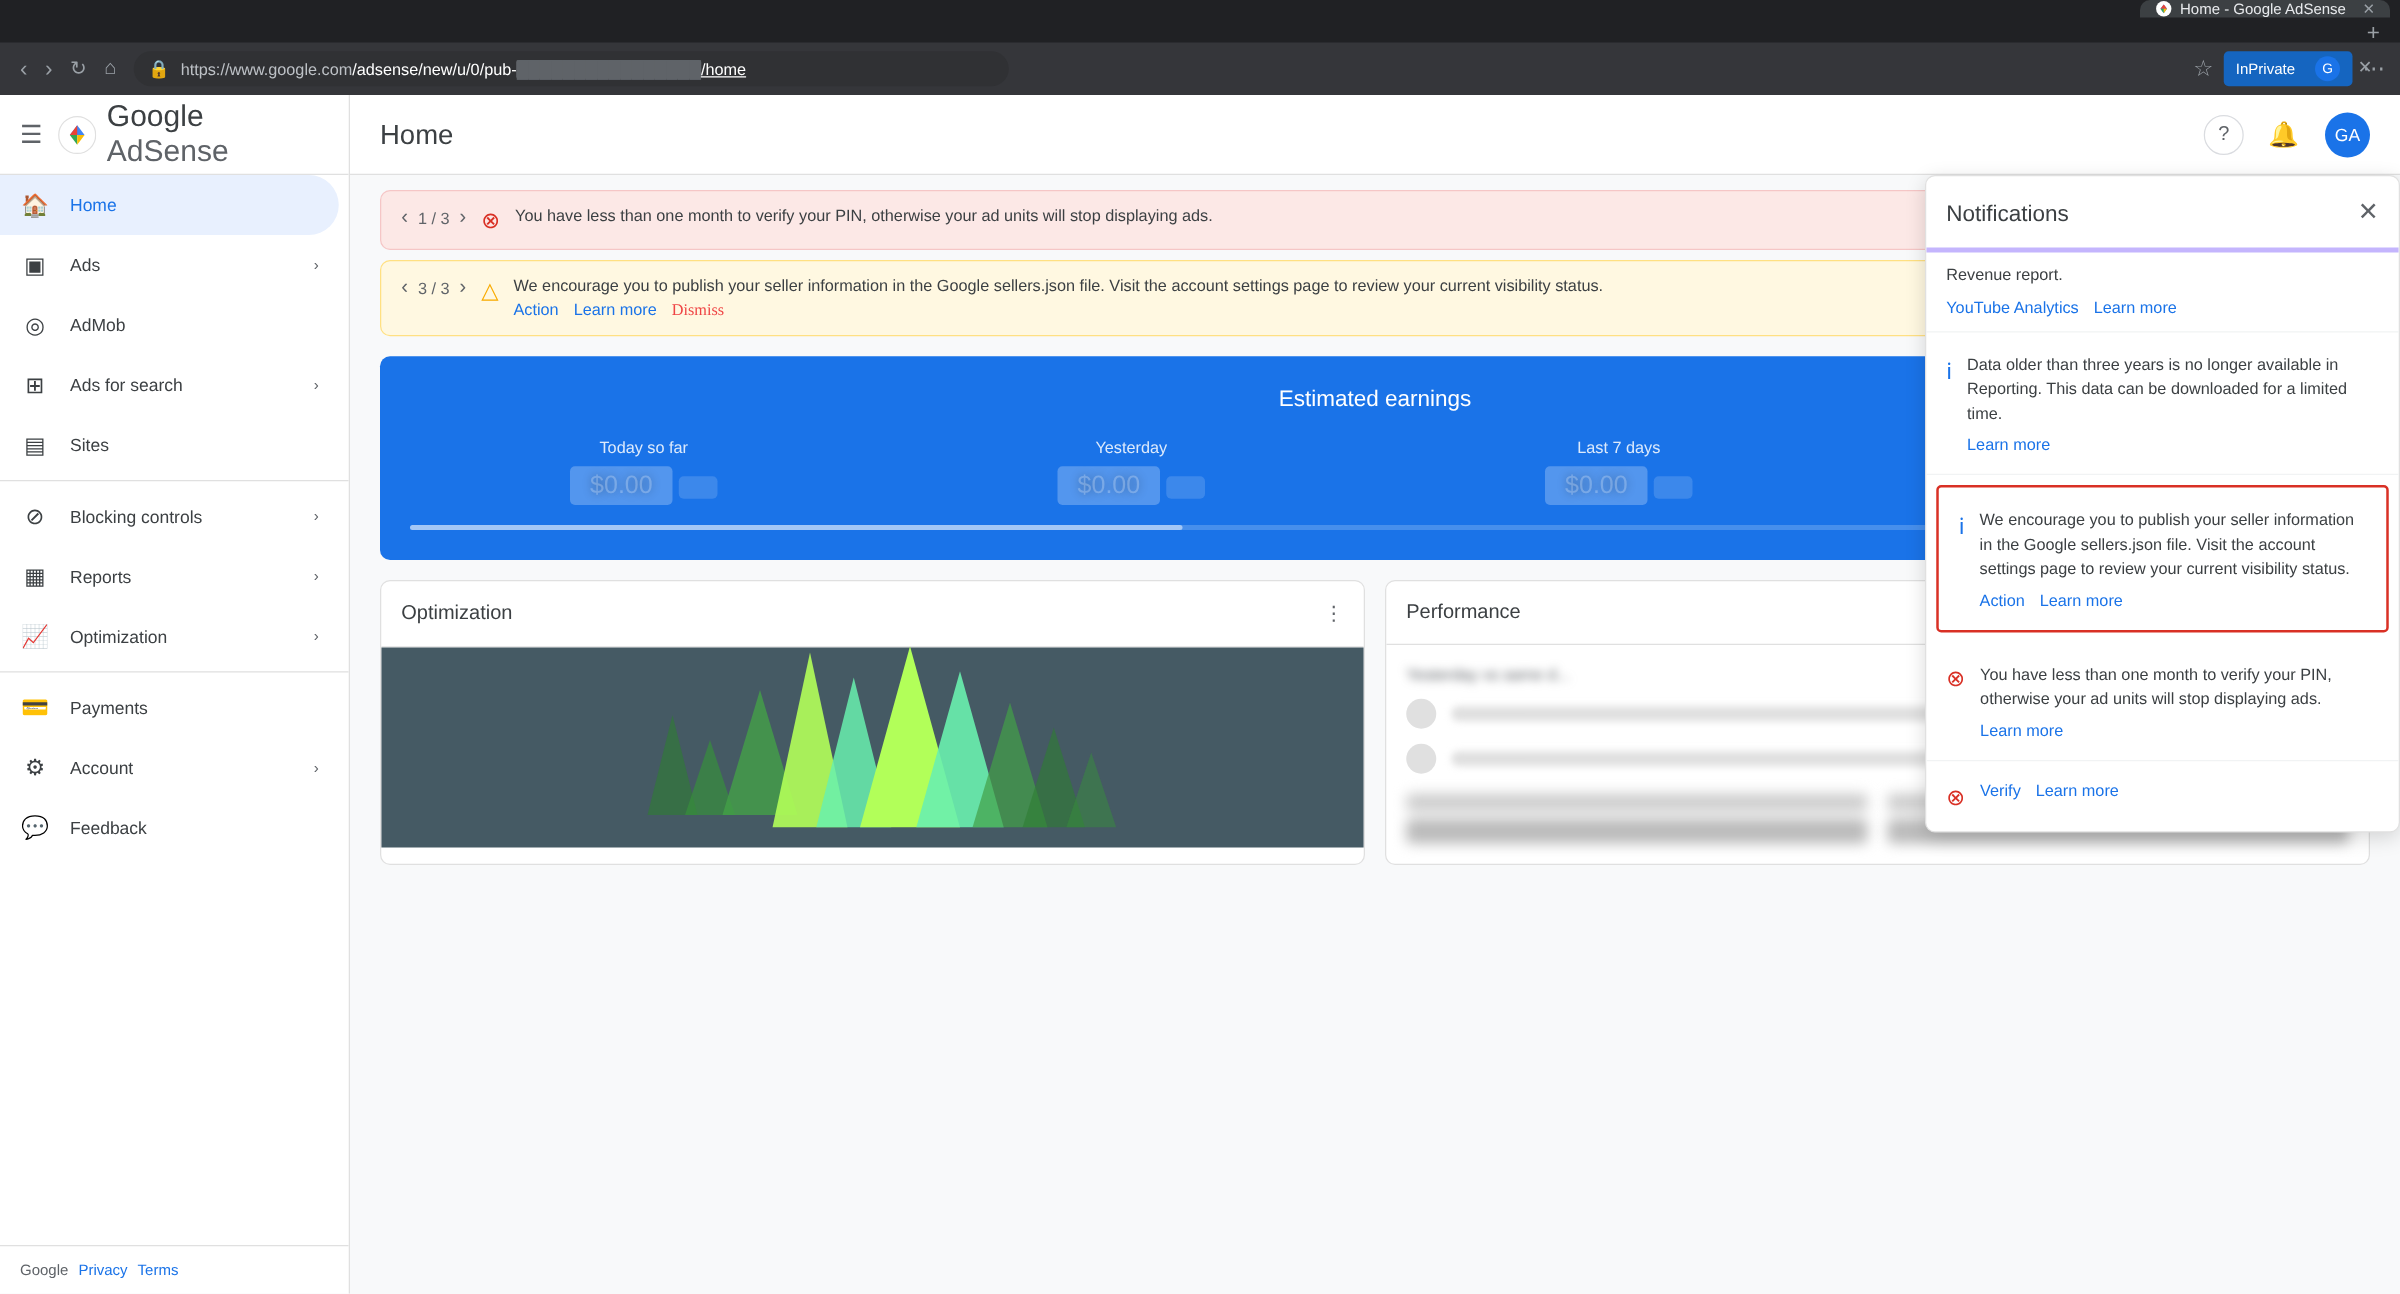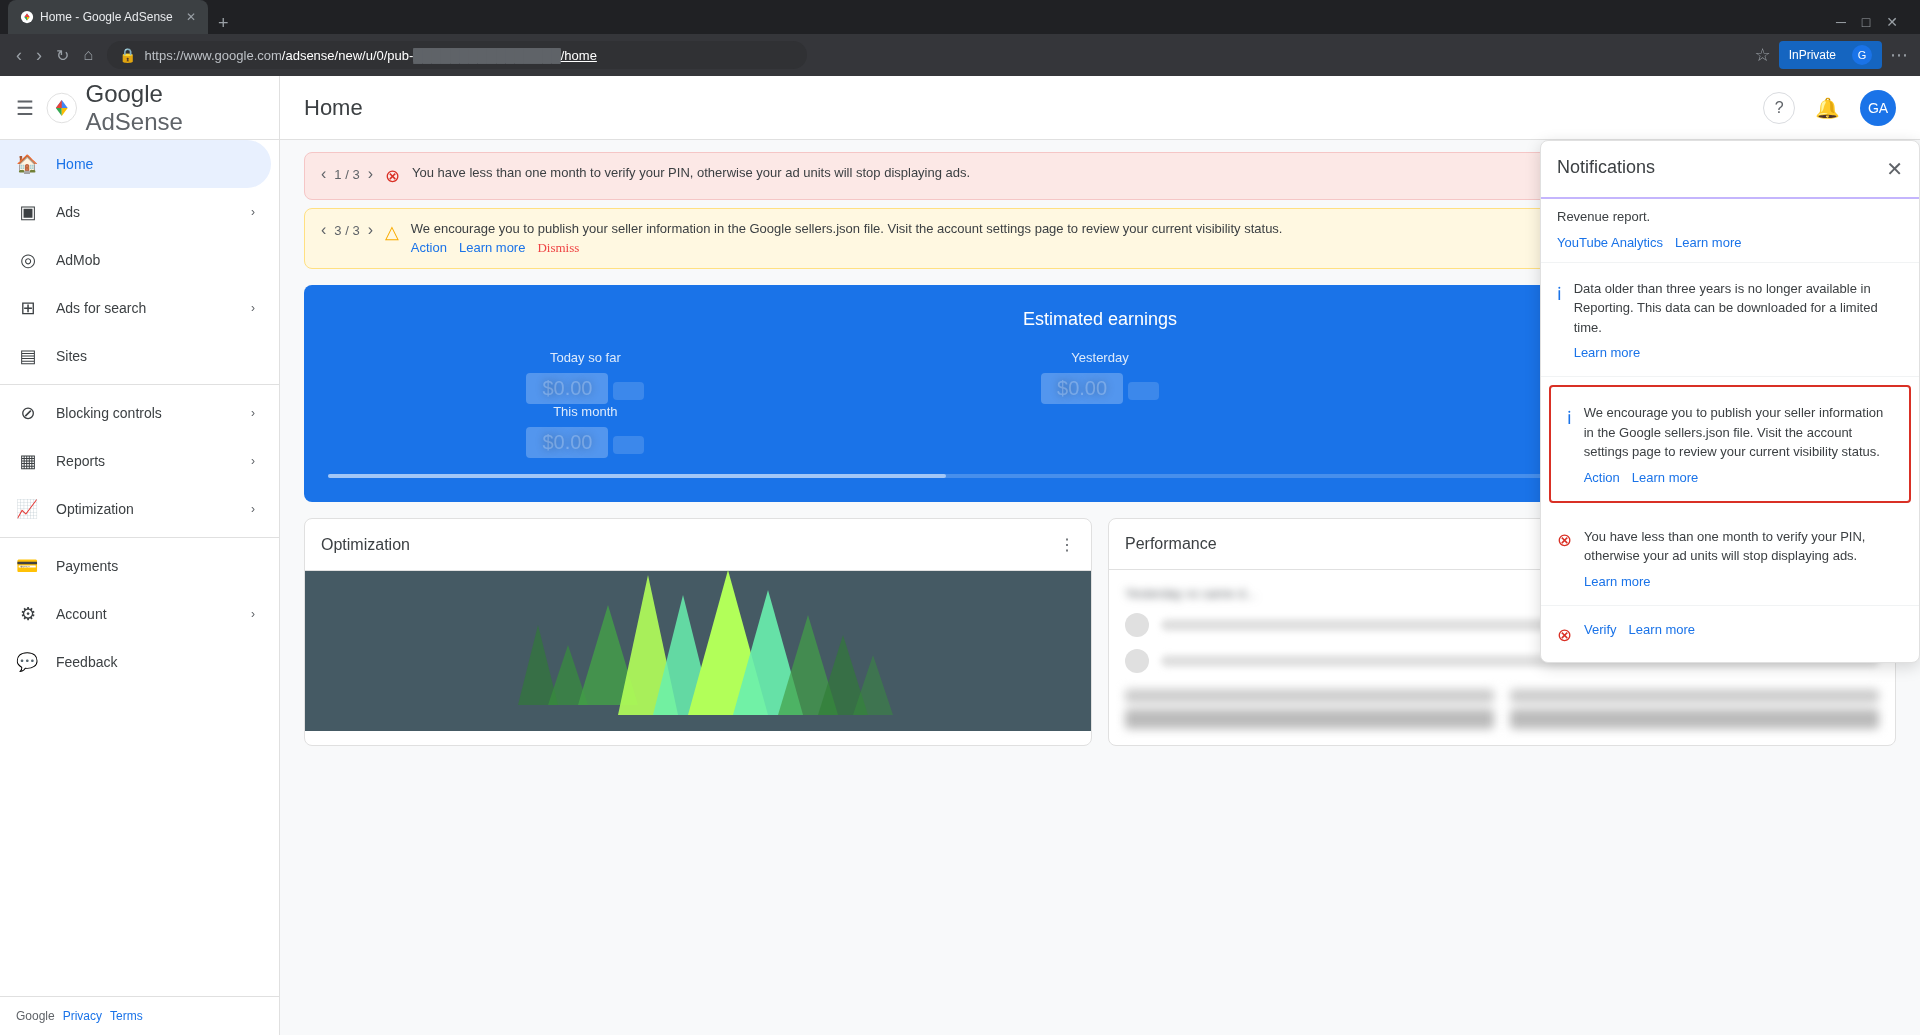--- a/index.html
+++ b/index.html
@@ -46,20 +46,21 @@
     .app { display: flex; height: calc(1035px - 42px - 34px); }
 
     
     .tab-bar {
       background: #202124;
       height: 34px;
       display: flex;
       align-items: flex-end;
       padding: 0 8px;
       gap: 2px;
+      flex-direction: column;
     }
     .new-tab-btn { color: #9aa0a6; font-size: 18px; padding: 0 8px; cursor: pointer; background: none; border: none; }
 
     
     .sidebar {
       width: 280px;
       background: white;
       border-right: 1px solid #e0e0e0;
       display: flex;
       flex-direction: column;
@@ -167,21 +168,21 @@
 
     
     .earnings-card {
       background: #1a73e8;
       border-radius: 8px;
       padding: 24px;
       color: white;
       text-align: center;
     }
     .earnings-title { font-size: 18px; font-weight: 400; margin-bottom: 20px; }
-    .earnings-grid { display: grid; grid-template-columns: repeat(3, 1fr); }
+    .earnings-grid { display: grid; grid-template-columns: repeat(4, 1fr); gap: 16px; }
     .earnings-col { }
     .earnings-period { font-size: 13px; opacity: 0.85; margin-bottom: 8px; }
     .earnings-amount { font-size: 22px; font-weight: 500; background: rgba(255,255,255,0.3); border-radius: 4px; padding: 4px 8px; display: inline-block; color: transparent; text-shadow: 0 0 8px rgba(0,0,0,0.3); }
     .earnings-sub { font-size: 12px; opacity: 0.75; margin-top: 6px; background: rgba(255,255,255,0.2); border-radius: 4px; padding: 2px 6px; display: inline-block; color: transparent; }
 
     
     .bottom-grid { display: grid; grid-template-columns: 1fr 1fr; gap: 16px; }
     .card {
       background: white;
       border-radius: 8px;
@@ -216,23 +217,23 @@
       background: white;
       border: 1px solid #e0e0e0;
       border-radius: 8px;
       box-shadow: 0 4px 16px rgba(0,0,0,0.15);
       z-index: 100;
       max-height: 600px;
       overflow-y: auto;
     }
     .notif-header {
       display: flex;
-      align-items: flex-start;
+      align-items: flex-end;
       padding: 16px;
-      border-bottom: 2px solid #c4b5fd;
+      border-bottom: 4px solid #c4b5fd;
     }
     .notif-title { font-size: 18px; color: #3c4043; font-weight: 400; flex: 1; }
     .notif-close { font-size: 20px; color: #5f6368; cursor: pointer; background: none; border: none; }
 
     .notif-item {
       padding: 16px;
       border-bottom: 1px solid #f1f3f4;
       display: flex;
       gap: 12px;
     }

